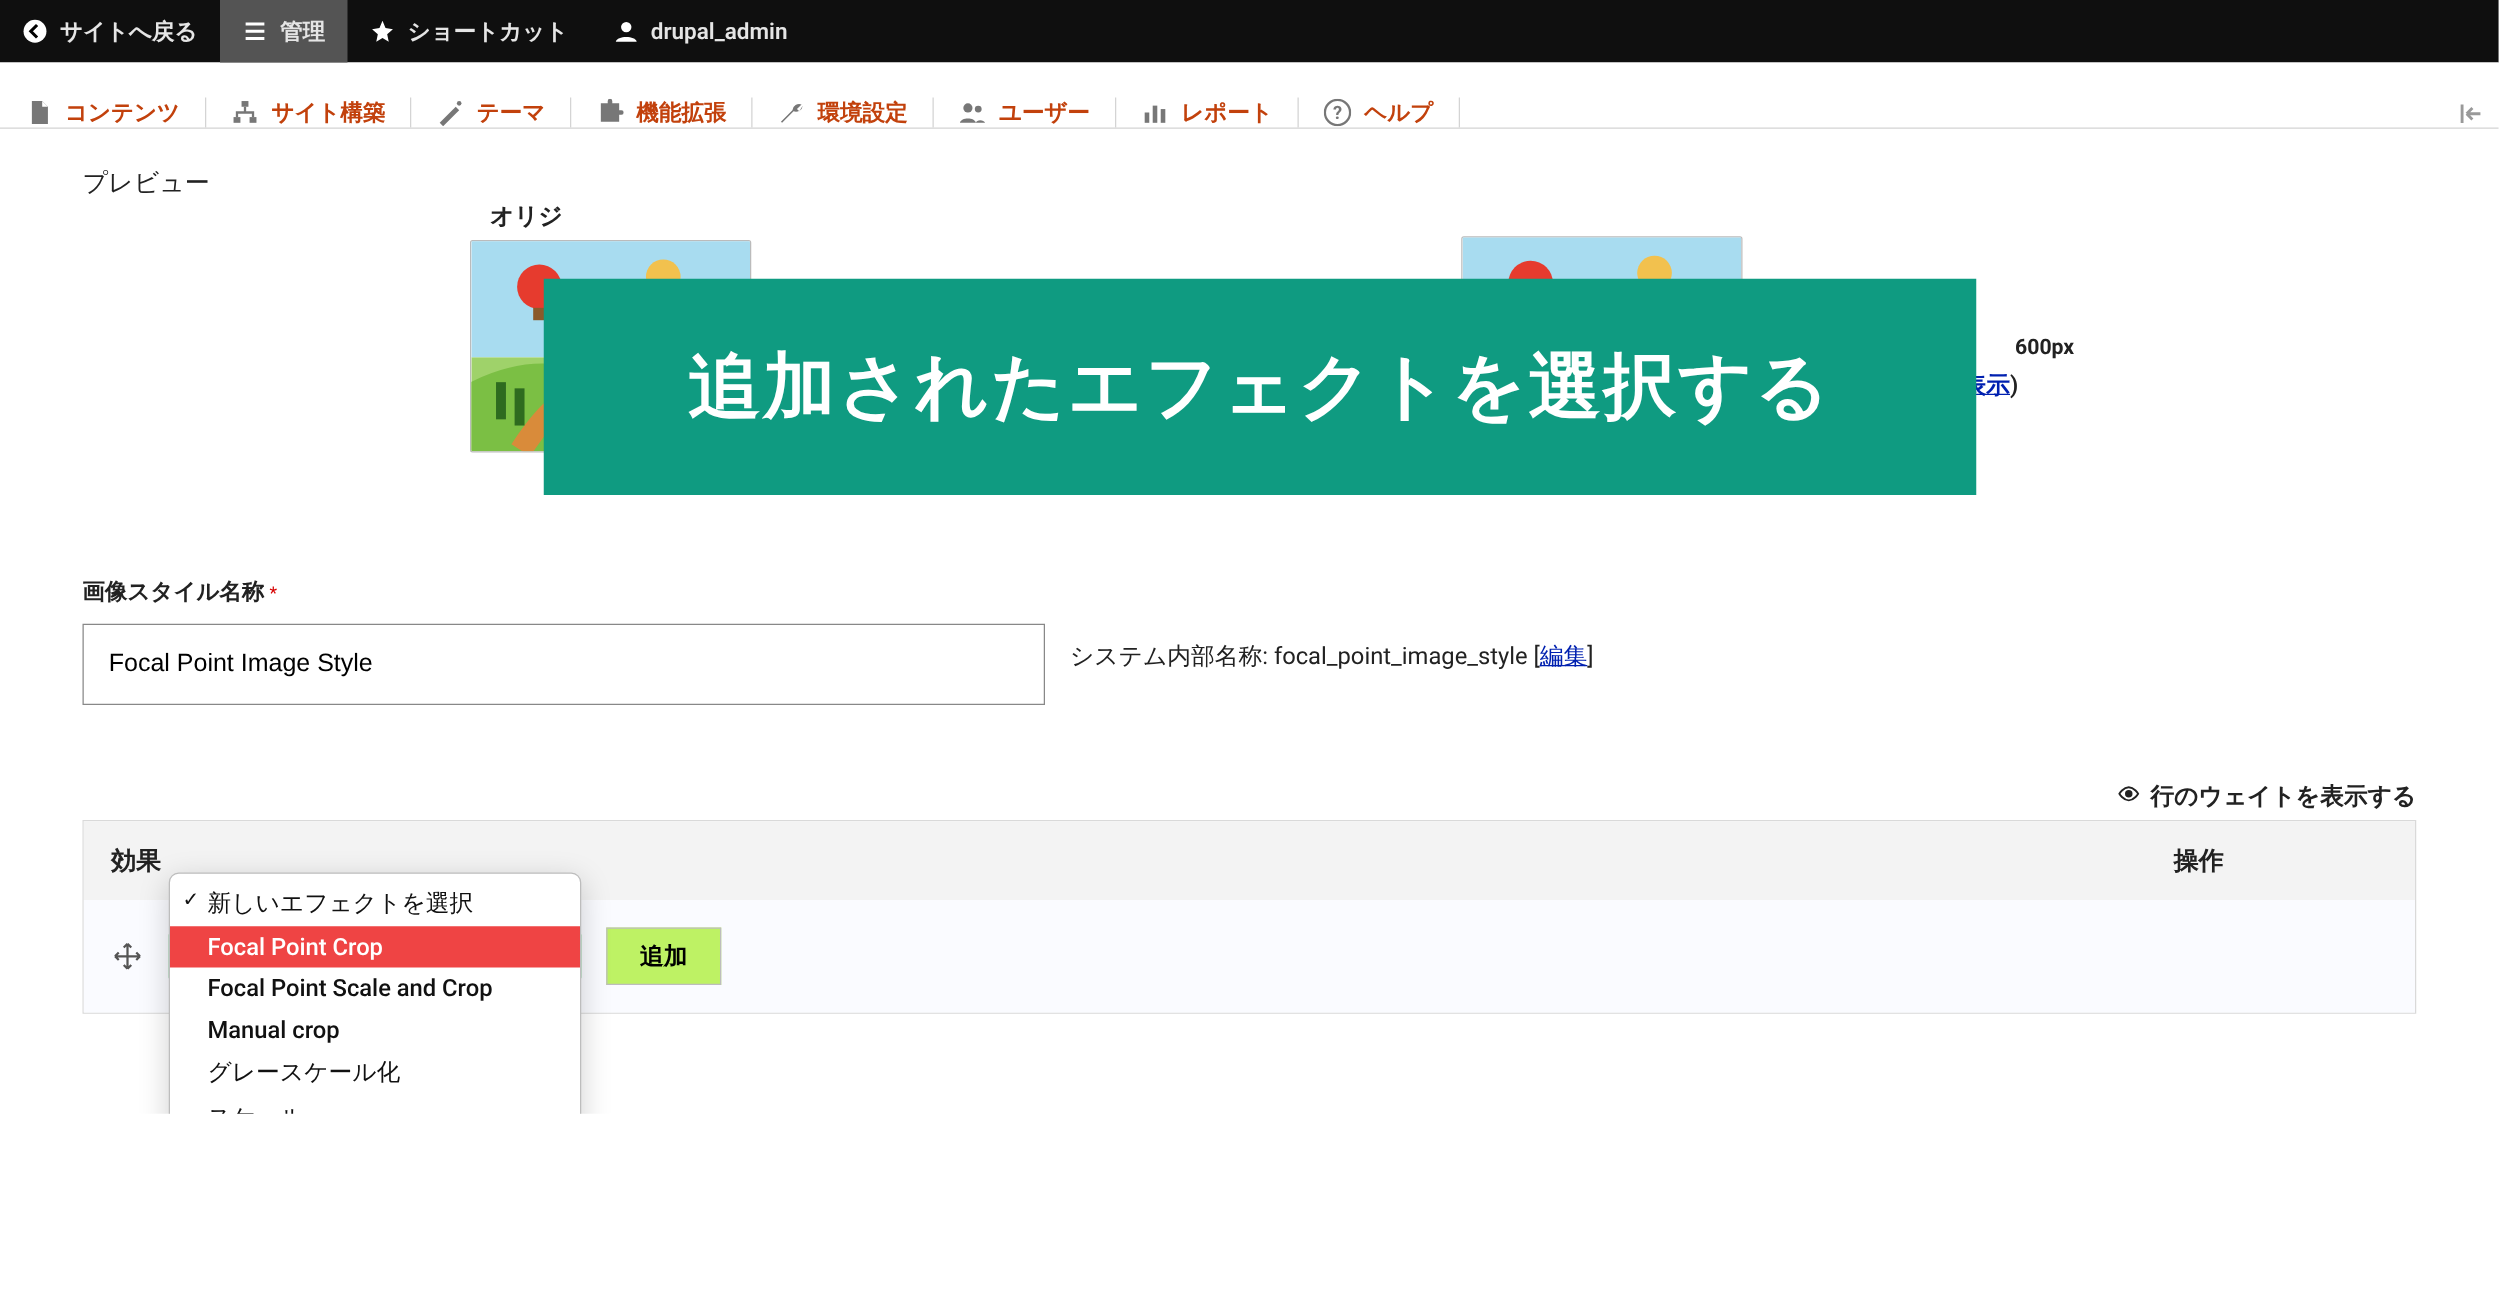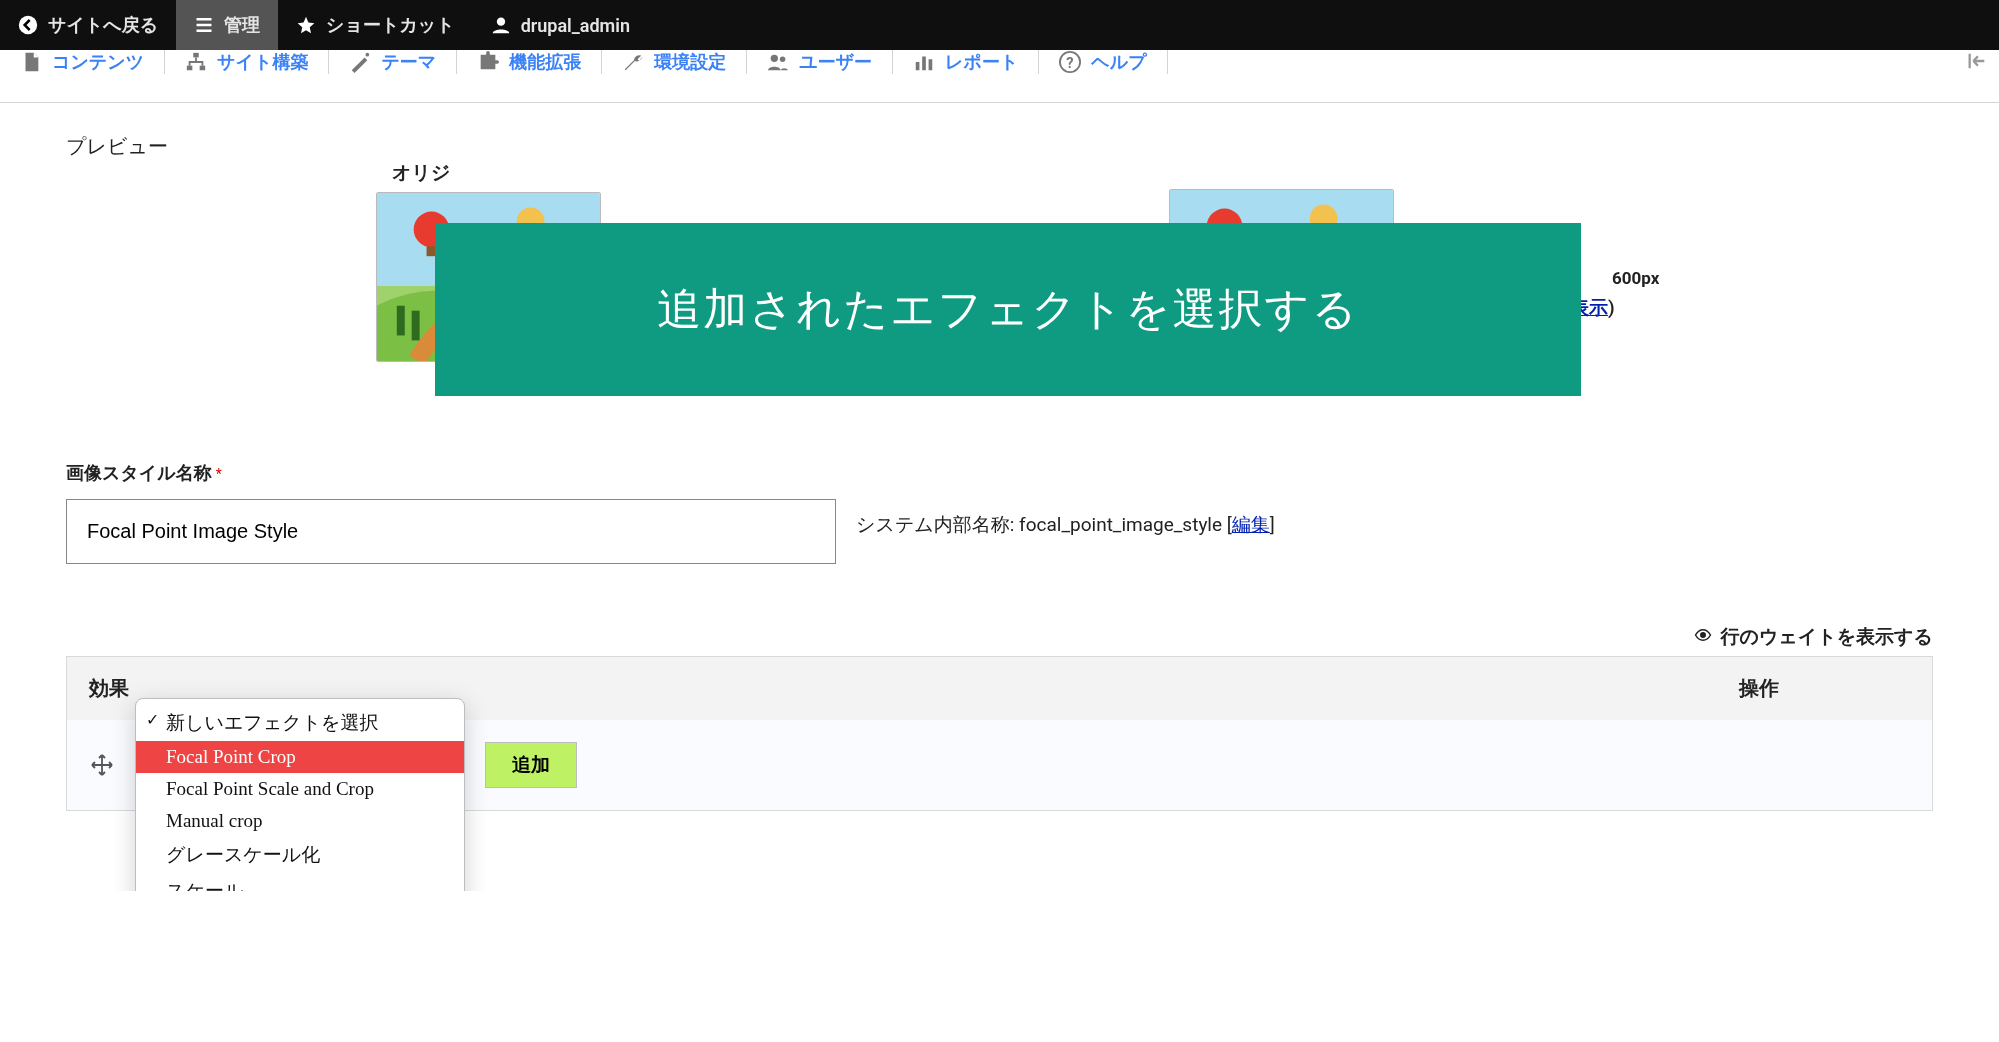--- a/index.html
+++ b/index.html
@@ -5,21 +5,21 @@
   * { box-sizing: border-box; margin: 0; padding: 0; }
   body { font-family: -apple-system, BlinkMacSystemFont, "Segoe UI", Roboto, "Hiragino Sans", "Hiragino Kaku Gothic ProN", Meiryo, sans-serif; font-size: 14px; color: #222; background: #fff; width: 1999px; }
 
   
   .topbar { background: #0f0f0f; color: #e5e5e5; display: flex; align-items: stretch; height: 50px; font-size: 18px; font-weight: 600; }
   .topbar .tb-item { display: flex; align-items: center; padding: 0 18px; gap: 10px; cursor: pointer; }
   .topbar .tb-item.active { background: #545454; }
   .topbar .tb-icon { display: inline-flex; width: 20px; height: 20px; align-items: center; justify-content: center; }
 
   
-  .adminbar { background: #fff; border-bottom: 1px solid #d4d4d4; display: flex; align-items: flex-start; height: 53px; font-size: 18px; font-weight: 600; color: #3b82f6; }
+  .adminbar { background: #fff; border-bottom: 1px solid #d4d4d4; display: flex; align-items: flex-end; height: 53px; font-size: 18px; font-weight: 600; color: #c2410c; }
   .adminbar .ab-item { display: flex; align-items: center; gap: 10px; padding: 0 20px; border-right: 1px solid #d4d4d4; cursor: pointer; }
   .adminbar .ab-item:first-child { border-left: none; }
   .adminbar .ab-spacer { flex: 1; border-right: 1px solid #d4d4d4; }
   .ab-icon { width: 22px; height: 22px; fill: #777; }
   .ab-last { width: 44px; display: flex; align-items: center; justify-content: center; cursor: pointer; border-right: none; }
 
   
   .content { padding: 30px 66px 80px 66px; position: relative; }
   .preview-label { font-size: 20px; font-weight: 400; }
   .preview-row { display: flex; gap: 8px; align-items: flex-start; position: relative; }
@@ -29,21 +29,21 @@
   .img-box { width: 225px; height: 170px; border: 1px solid #bbb; border-radius: 2px; overflow: hidden; display:flex; align-items:flex-end; justify-content:center; }
   .dim-right { position: absolute; font-size: 17px; font-weight: 700; }
   .dim-bottom { font-size: 19px; font-weight: 600; margin-top: 10px; }
   .view-link { font-size: 19px; font-weight: 600; color: #0020b0; text-decoration: underline; }
   .view-wrap { position: absolute; left: 1570px; top: 192px; font-size: 19px; font-weight:600;}
 
   
   .sample-svg { width: 225px; height: 170px; }
 
   
-  .overlay-banner { position: absolute; left: 435px; top: 120px; width: 1146px; height: 173px; background: #0f9b81; color: #fff; display: flex; align-items: center; justify-content: center; font-size: 44px; font-weight: 400; letter-spacing: 2px; z-index: 5; }
+  .overlay-banner { position: absolute; left: 435px; top: 120px; width: 1146px; height: 173px; background: #0f9b81; color: #fff; display: flex; align-items: center; justify-content: center; font-size: 58px; font-weight: 700; letter-spacing: 2px; z-index: 5; }
 
   
   .field-block { margin-top: 66px; }
   .field-label { font-size: 18px; font-weight: 700; }
   .req { color: #d60000; margin-left: 4px; }
   .text-input { margin-top: 14px; width: 770px; height: 65px; border: 1px solid #888; padding: 0 20px; font-size: 20px; outline: none; }
   .machine-name { display: inline-block; margin-left: 20px; font-size: 19px; color: #222; vertical-align: middle; }
   .machine-name a { color: #0020b0; text-decoration: underline; }
   .mn-row { display: flex; align-items: center; }
 
@@ -51,21 +51,21 @@
   .row-weights { margin-top: 60px; text-align: right; font-size: 19px; font-weight: 600; }
   .row-weights .eye { display:inline-block; vertical-align:middle; margin-right:8px; }
 
   
   .fx-table { margin-top: 6px; border: 1px solid #d9d9d9; }
   .fx-head { background: #f3f3f3; display: flex; padding: 18px 22px; font-size: 20px; font-weight: 700; }
   .fx-head .col-effect { flex: 0 0 1650px; }
   .fx-head .col-op { text-align: left; flex:1;}
   .fx-body { background: #fafbff; display: flex; align-items: center; padding: 22px 22px; gap: 20px; }
   .drag-handle { display: inline-flex; width: 26px; height: 26px; align-items: center; justify-content: center; cursor: grab;}
-  .select-wrap { position: relative; width: 330px; font-family: Liberation Serif, serif; }
+  .select-wrap { position: relative; width: 330px; }
   .select-box { width: 100%; height: 46px; border: 3px solid #36b14c; border-radius: 6px; background: #fff; display:flex; align-items:center; padding:0 14px; font-size:18px; font-weight:500; color:#333; justify-content:space-between;}
   .select-box .chev { font-size: 12px; color:#333;}
   .add-btn { height: 46px; padding: 0 26px; background: #bef264; border: 1px solid #bdbdbd; font-size: 19px; font-weight: 600; cursor: pointer; }
 
   
   .dropdown { position: absolute; left: 0; top: -44px; width: 330px; background: #fff; border: 1px solid #bdbdbd; border-radius: 8px; box-shadow: 0 6px 24px rgba(0,0,0,.18); padding: 6px 0; z-index: 20; }
   .dd-item { padding: 5px 20px 5px 30px; font-size: 19px; font-weight: 500; color: #111; cursor: pointer; position: relative; white-space: nowrap;}
   .dd-item.check::before { content: "✓"; position: absolute; left: 10px; top: 5px; font-size: 16px; }
   .dd-item.highlight { background: #ef4444; color: #fff; }
 

